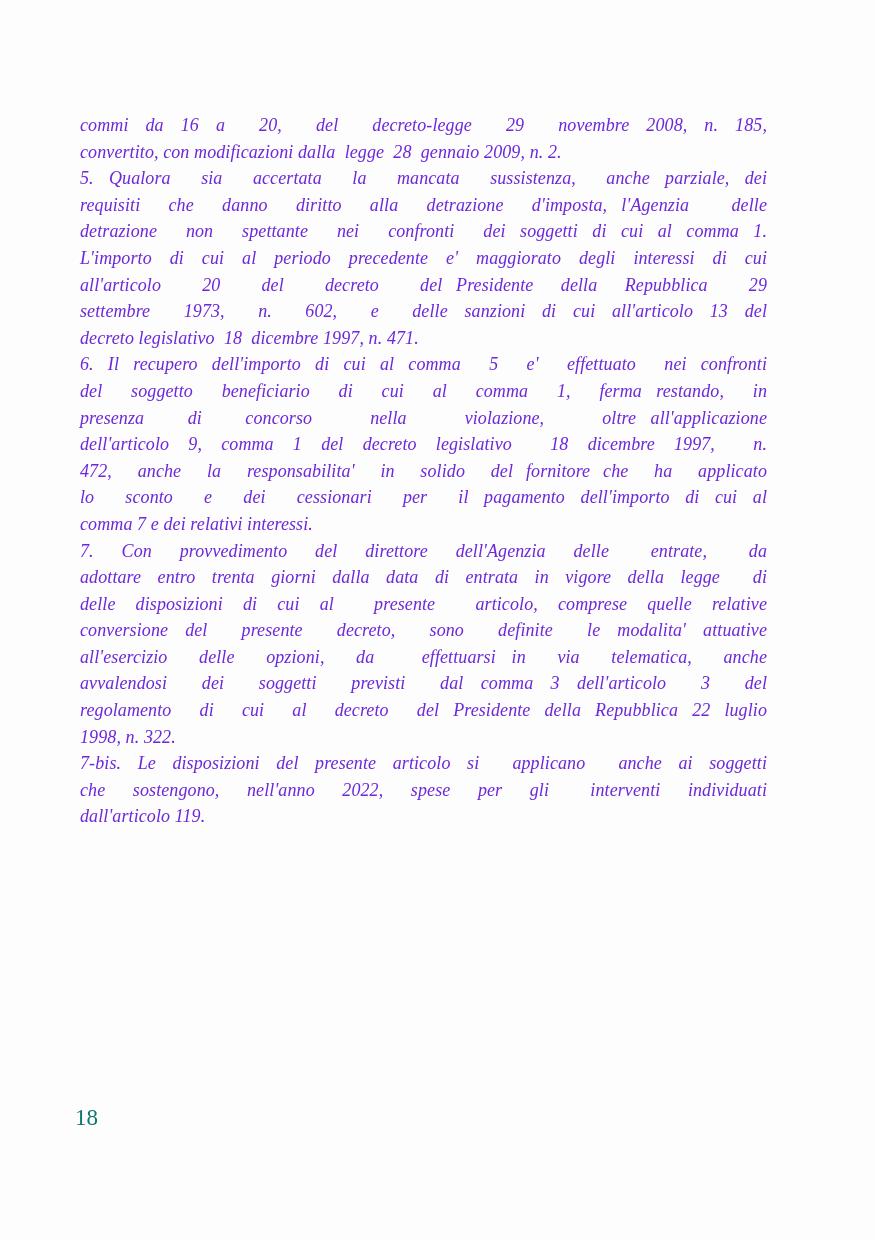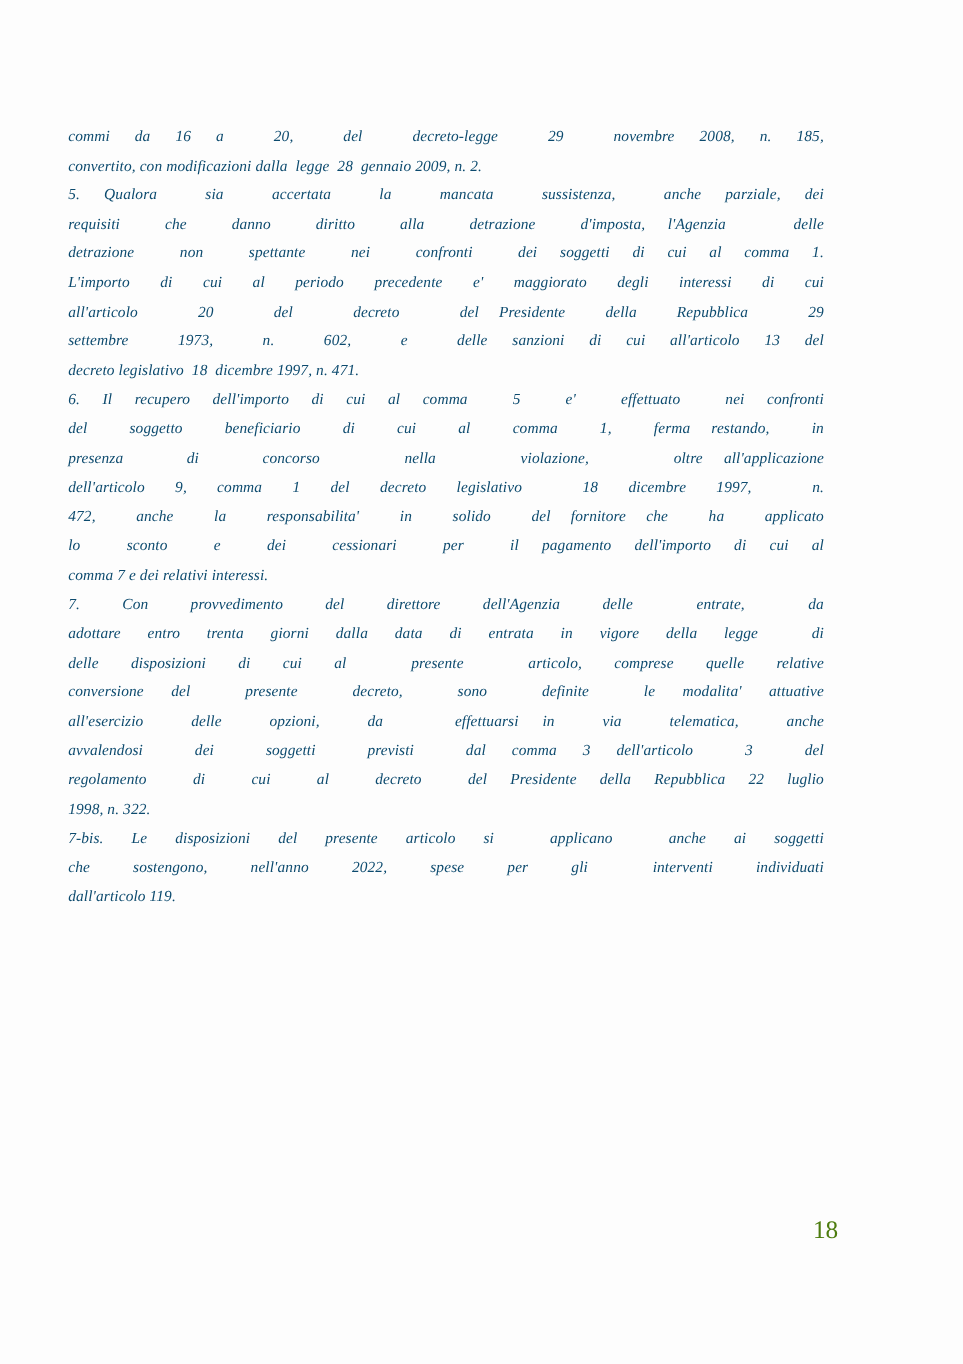--- a/index.html
+++ b/index.html
@@ -14,49 +14,49 @@
       overflow: hidden;
       font-family: "Liberation Serif", "DejaVu Serif", serif;
     }
     .page {
       position: absolute;
       inset: 0;
       background: #fdfdfd;
     }
     .text-block {
       position: absolute;
-      left: 62px;
+      left: 80px;
       top: 112px;
       width: 687px;
-      color: #0c4a6e;
+      color: #6d28d9;
       font-style: italic;
-      font-size: 14px;
+      font-size: 18px;
       line-height: 26.6px;
       letter-spacing: 0.1px;
     }
     .line {
       white-space: pre-wrap;
       text-align: justify;
       text-align-last: justify;
       text-justify: inter-word;
       min-height: 26.6px;
     }
     .line.para-end {
       text-align: center;
       text-align-last: left;
     }
     .page-number {
       position: absolute;
       left: 75px;
       top: 1105px;
       width: 687px;
-      text-align: right;
+      text-align: left;
       font-style: normal;
       font-size: 23px;
-      color: #4d7c0f;
+      color: #0f766e;
     }
   </style>
 </head>
 <body>
 
 <div class="page">
   <div class="text-block">
     <div class="line">commi da 16 a  20,  del  decreto-legge  29  novembre 2008, n. 185,</div>
     <div class="line para-end">convertito, con modificazioni dalla  legge  28  gennaio 2009, n. 2.</div>
     <div class="line">5. Qualora  sia  accertata  la  mancata  sussistenza,  anche parziale, dei</div>

